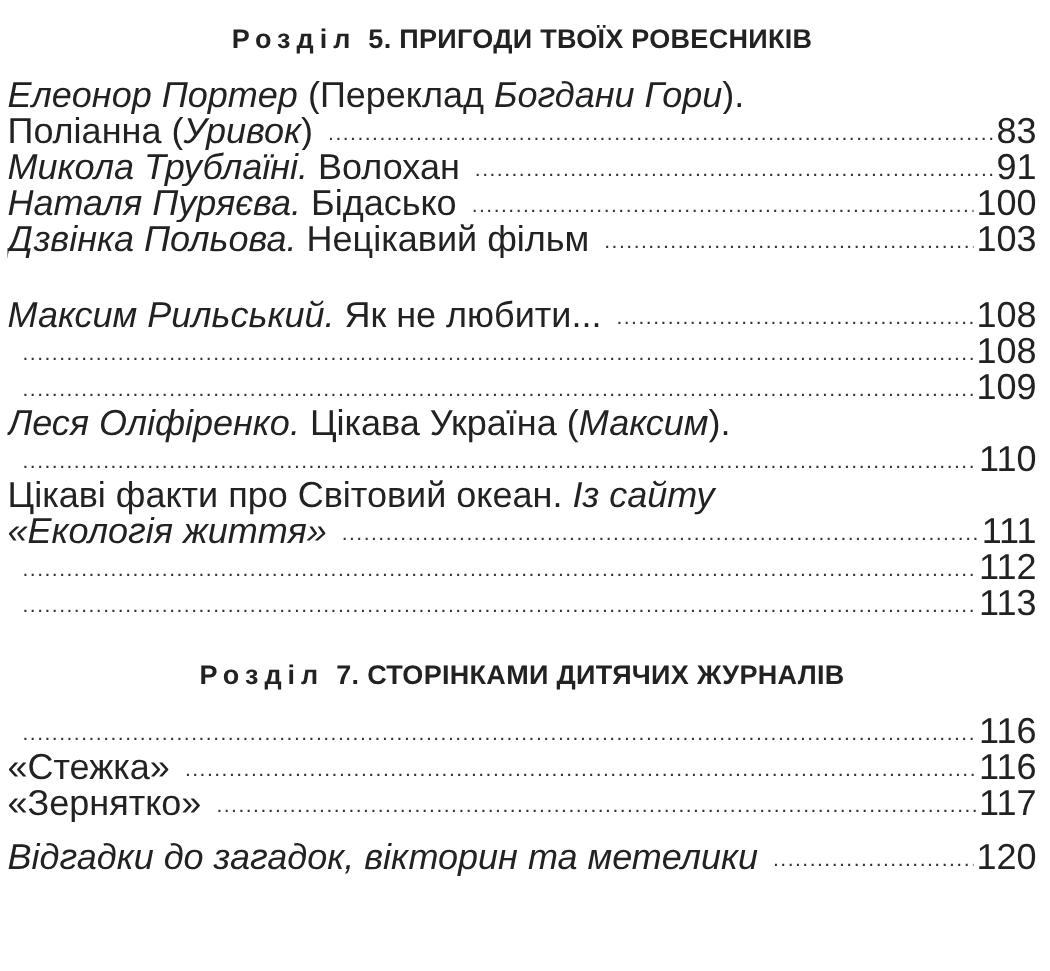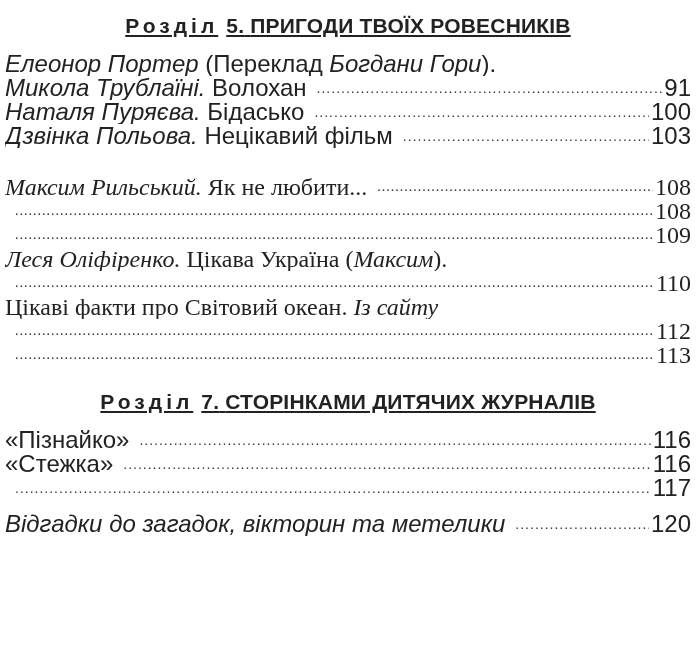--- a/index.html
+++ b/index.html
@@ -16,26 +16,25 @@
     position: relative;
   }
   .toc {
     position: absolute;
     left: 5px;
     top: 0;
     width: 686px;
   }
   .section-title {
     text-align: center;
-    font-size: 21px;
+    font-size: 18px;
     line-height: 26px;
     margin: 13px;
     letter-spacing: 0.2px;
     font-stretch: condensed;
-    text-decoration: underline;
   }
   .section-title .razdil {
     letter-spacing: 4px;
     margin-right: 8px;
   }
   .entries {
     margin: 0;
     padding: 0;
     list-style: none;
   }
@@ -63,39 +62,44 @@
     content: "........................................................................................................................................................................................";
   }
   .entry .page {
     flex: 0 0 auto;
     text-align: right;
   }
   .i { font-style: italic; }
   .s5 { margin-top: 8px; }
   .s5 .entries { margin-top: 11px; }
   .s6 { margin-top: 22px; }
-  .s6 .entries { margin-top: 27px; font-family: Liberation Serif, serif; }
+  .s6 .entries { margin-top: 27px; }
   .s7 { margin-top: 22px; }
   .s7 .entries { margin-top: 12px; }
   .answers { margin-top: 12px; }
 </style>
 </head>
 <body>
 
 <div class="toc">
 
   <section class="section s5">
     <h2 class="section-title">
       <span class="razdil">Розділ</span><span>5.</span> <span>ПРИГОДИ ТВОЇХ РОВЕСНИКІВ</span>
     </h2>
     <ul class="entries">
       <li class="entry no-dots">
         <span class="title"><span class="i">Елеонор Портер</span><span> (Переклад </span><span class="i">Богдани Гори</span><span>).</span></span>
 
         <span class="page"></span>
+      </li>
+      <li class="entry">
+        <span class="title"><span>Поліанна (</span><span class="i">Уривок</span><span>)</span></span>
+        <span class="dots"></span>
+        <span class="page">83</span>
       </li>
       <li class="entry">
         <span class="title"><span class="i">Микола Трублаїні.</span><span> Волохан</span></span>
         <span class="dots"></span>
         <span class="page">91</span>
       </li>
       <li class="entry">
         <span class="title"><span class="i">Наталя Пуряєва.</span><span> Бідасько</span></span>
         <span class="dots"></span>
         <span class="page">100</span>
@@ -131,46 +135,51 @@
       <li class="entry">
         <span class="dots"></span>
         <span class="page">110</span>
       </li>
       <li class="entry no-dots">
         <span class="title"><span>Цікаві факти про Світовий океан. </span><span class="i">Із сайту</span></span>
 
         <span class="page"></span>
       </li>
       <li class="entry">
+        <span class="title i">«Екологія життя»</span>
+        <span class="dots"></span>
+        <span class="page">111</span>
+      </li>
+      <li class="entry">
         <span class="dots"></span>
         <span class="page">112</span>
       </li>
       <li class="entry">
         <span class="dots"></span>
         <span class="page">113</span>
       </li>
     </ul>
   </section>
 
   <section class="section s7">
     <h2 class="section-title">
       <span class="razdil">Розділ</span><span>7.</span> <span>СТОРІНКАМИ ДИТЯЧИХ ЖУРНАЛІВ</span>
     </h2>
     <ul class="entries">
       <li class="entry">
-        <span class="title">«Пізнайко»</span>
         <span class="dots"></span>
         <span class="page">116</span>
       </li>
       <li class="entry">
         <span class="title">«Стежка»</span>
         <span class="dots"></span>
         <span class="page">116</span>
       </li>
       <li class="entry">
+        <span class="title">«Зернятко»</span>
         <span class="dots"></span>
         <span class="page">117</span>
       </li>
     </ul>
   </section>
 
   <ul class="entries answers">
     <li class="entry">
       <span class="title i">Відгадки до загадок, вікторин та метелики</span>
       <span class="dots"></span>

